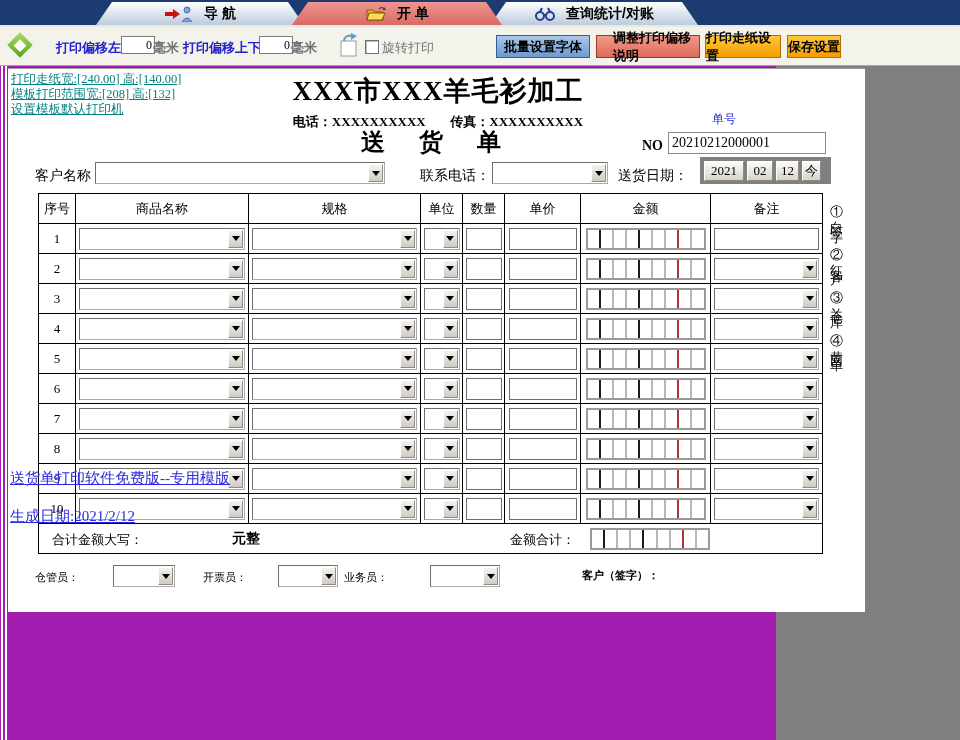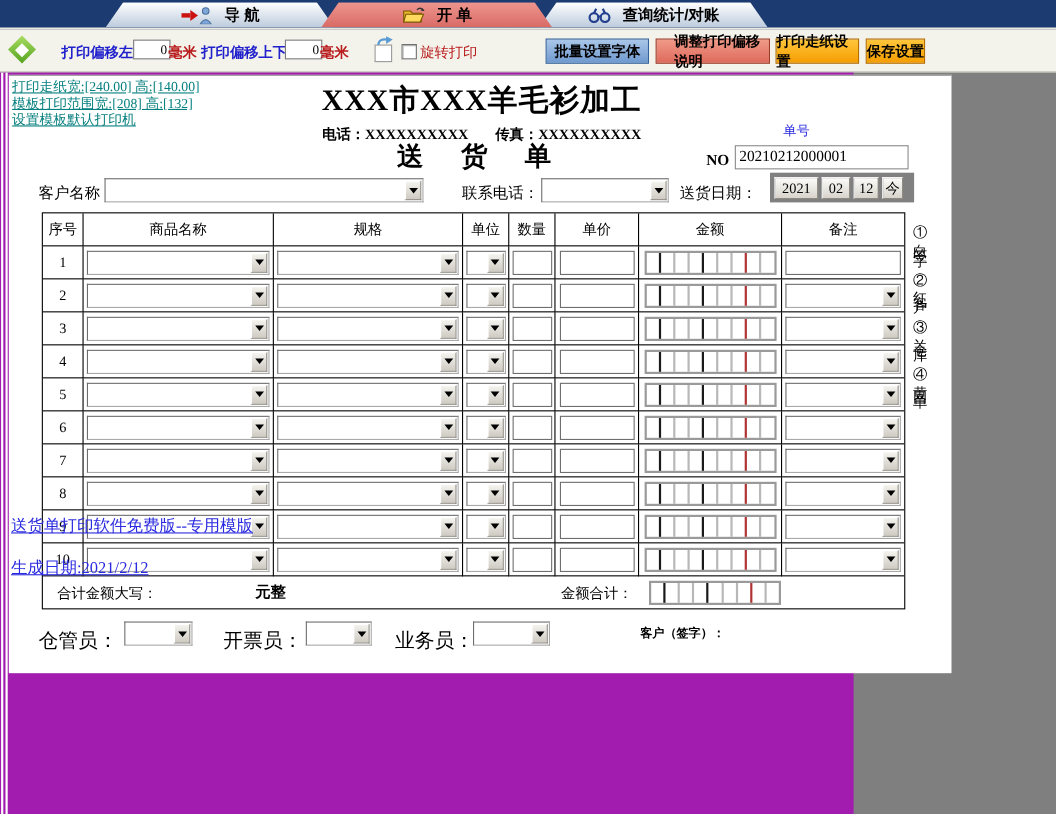--- a/index.html
+++ b/index.html
@@ -10,21 +10,21 @@
   .tabbar .strip{position:absolute;left:0;right:0;bottom:0;height:2px;background:#e9e8e1;}
   .tab{position:absolute;top:2px;height:23px;display:flex;align-items:center;justify-content:center;
        gap:10px;font-weight:bold;font-size:14px;color:#000;
        clip-path:polygon(16px 0,calc(100% - 16px) 0,100% 100%,0 100%);}
   .tab.inactive{background:linear-gradient(#ffffff,#bccbdd);}
   .tab.active{background:linear-gradient(#ee968e,#d96a66);}
   
   .toolbar{position:absolute;top:27px;left:0;width:960px;height:39px;background:#f3f2eb;
            border-bottom:1px solid #a9a8a0;box-sizing:border-box;}
   .tlabel{position:absolute;color:#2020cc;font-size:13px;font-weight:bold;top:12px;}
-  .tunit{position:absolute;color:#b91c1c;font-size:13px;font-weight:bold;top:12px;}
+  .tunit{position:absolute;color:#737373;font-size:13px;font-weight:bold;top:12px;}
   .tinput{position:absolute;top:9px;width:28px;height:16px;border:1px solid #7b7b7b;background:#fff;
           font-size:12px;text-align:right;padding:0 2px;font-family:"Liberation Serif","DejaVu Serif",serif;}
   .tbtn{position:absolute;top:8px;height:23px;display:flex;align-items:center;justify-content:center;
         font-size:13px;font-weight:bold;color:#000;box-sizing:border-box;cursor:default;}
   .tbtn.blue  {background:linear-gradient(#aac7e8,#6f99cf);border:1px solid #31619c;}
   .tbtn.red   {background:linear-gradient(#f09a88,#de6a5c);border:1px solid #9c3a28;}
   .tbtn.orange{background:linear-gradient(#ffc63c,#f59d00);border:1px solid #b36d00;}
   .diamond{position:absolute;left:11px;top:9px;width:18px;height:18px;transform:rotate(45deg);
            background:linear-gradient(135deg,#a8dd62,#55a31f);display:flex;align-items:center;justify-content:center;}
   .diamond .in{width:9px;height:9px;background:#fff;}
@@ -69,21 +69,21 @@
   .mcell{flex:1;border-right:2px solid #b8b8b8;}
   .mcell.k{border-right-color:#1a1a1a;}
   .mcell.r{border-right-color:#b03434;}
   .mcell:last-child{border-right:none;}
   .totals{position:relative;height:29px;font-size:13px;}
   
   .vnotes{position:absolute;left:820px;top:125px;display:flex;flex-direction:column;gap:14px;}
   .vnote{writing-mode:vertical-rl;text-orientation:upright;font-size:13px;letter-spacing:4px;line-height:16px;}
   .bluelink{position:absolute;left:2px;color:#2a2ae0;font-size:15px;text-decoration:underline;
             white-space:nowrap;z-index:5;background:transparent;cursor:default;}
-  .staff-lbl{position:absolute;top:501px;font-size:18px;}
+  .staff-lbl{position:absolute;top:501px;font-size:11px;}
   .staff-combo{position:absolute;top:496px;}
   .sign{position:absolute;left:574px;top:499px;font-size:11px;font-weight:bold;}
   .icon-svg{display:block;}
 </style>
 </head>
 <body>
 
 <div class="tabbar">
   <div class="strip"></div>
 
@@ -740,21 +740,21 @@
       <span class="cbtn">
           <span class="arr"></span>
         </span>
     </div>
     <span class="staff-lbl" style="left:195px;">开票员：</span>
     <div class="combo staff-combo" style="left:270px;width:60px;">
       <span class="cbtn">
           <span class="arr"></span>
         </span>
     </div>
-    <span class="staff-lbl" style="left:351px;">业务员：</span>
+    <span class="staff-lbl" style="left:336px;">业务员：</span>
     <div class="combo staff-combo" style="left:422px;width:70px;">
       <span class="cbtn">
           <span class="arr"></span>
         </span>
     </div>
     <span class="sign">客户（签字）：</span>
   </div>
 </div>
 
 </body></html>

